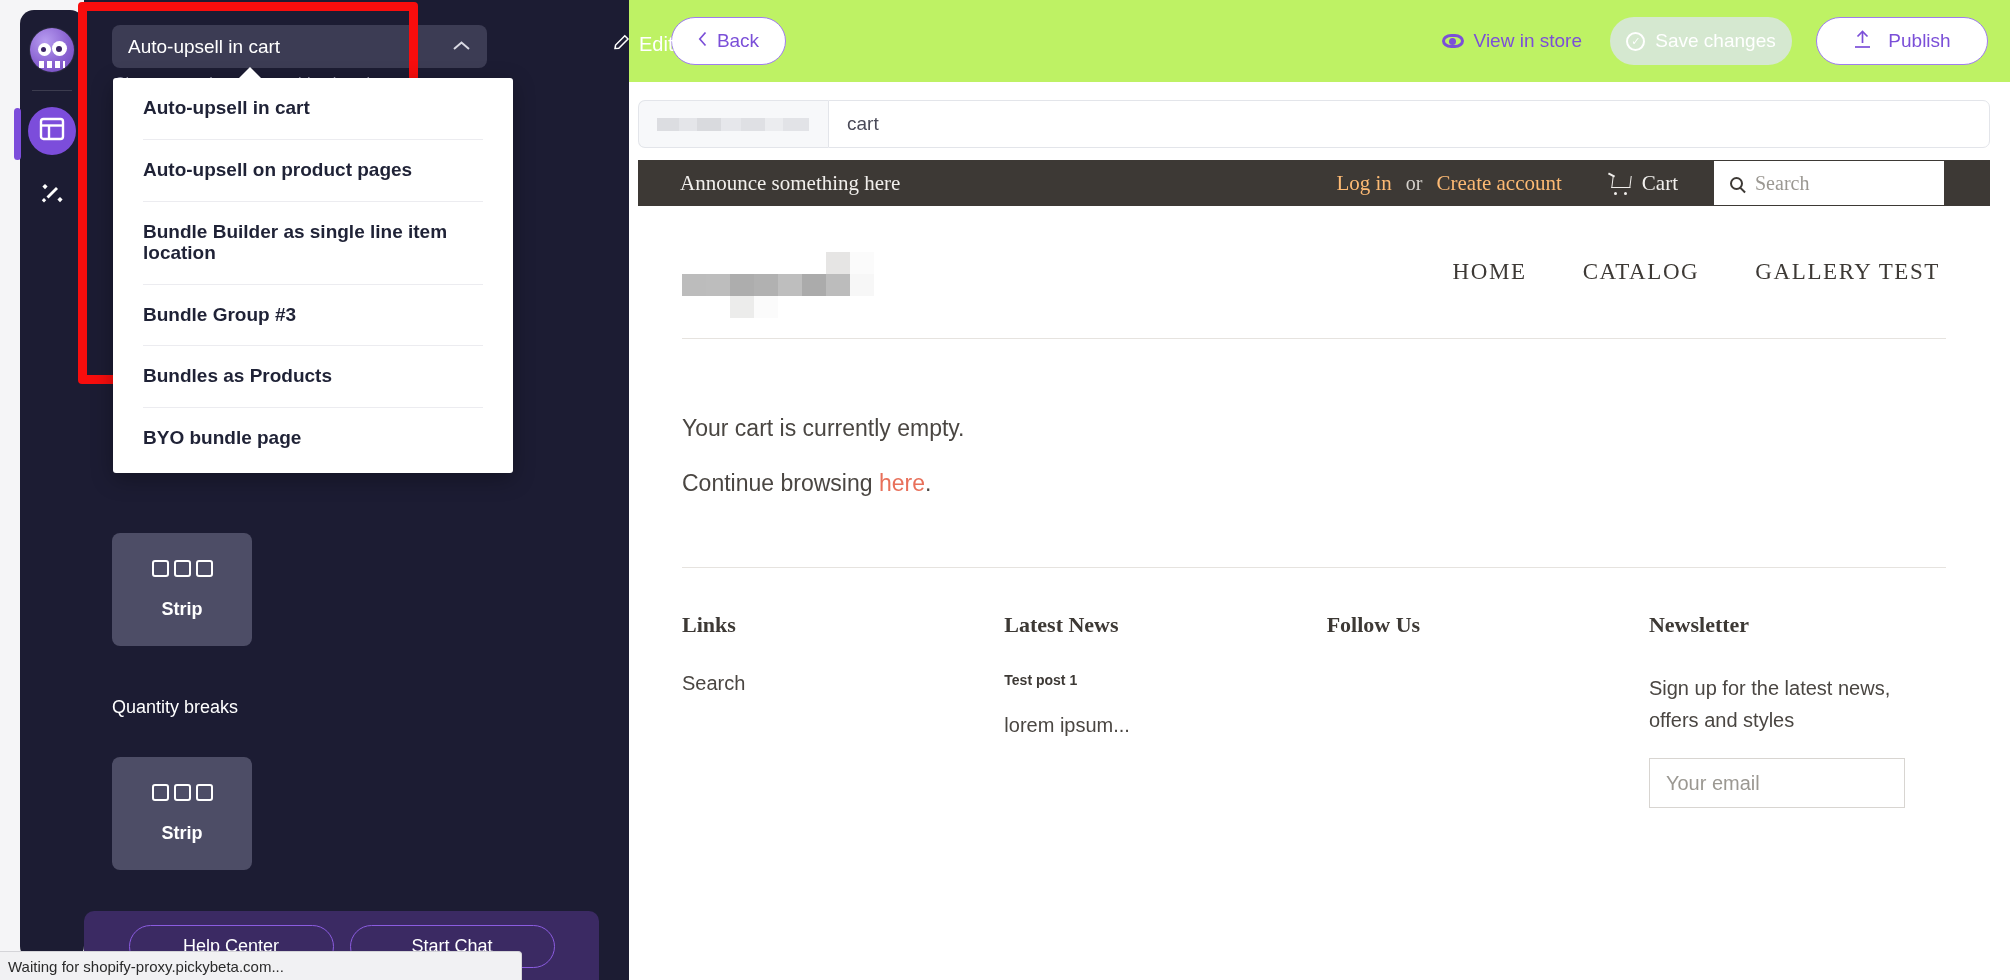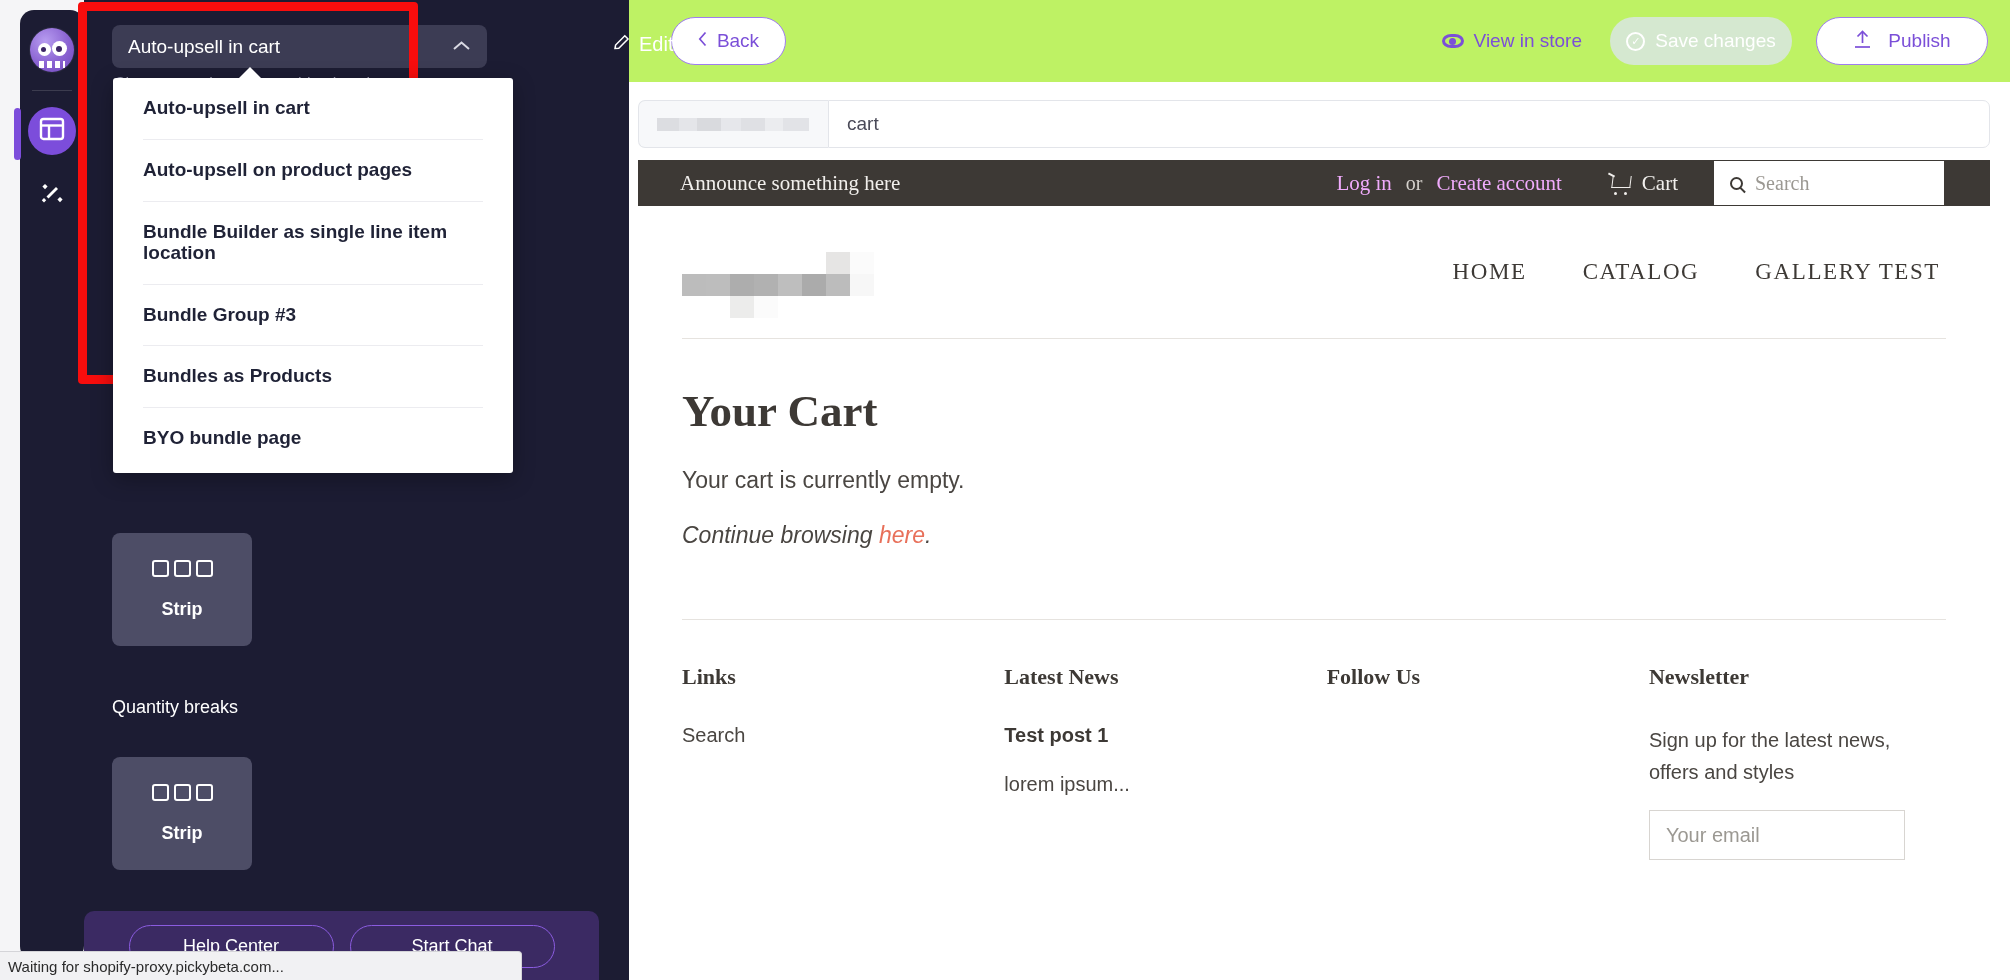--- a/index.html
+++ b/index.html
@@ -188,21 +188,21 @@
     position:absolute; left:638px; top:160px; right:20px; bottom:0;
     background:#ffffff; overflow:hidden;
   }
   .announce {
     height:46px; background:#3d3935; display:flex; align-items:center;
     padding: 0 46px 0 42px; color:#f1efec;
     font-family:"Liberation Serif", serif;
   }
   .announce .left { font-size:21px; }
   .announce .right { margin-left:auto; display:flex; align-items:center; gap:0; }
-  .announce .right a { color:#f0abfc; font-size:21px; text-decoration:none; cursor:pointer; }
+  .announce .right a { color:#fdba74; font-size:21px; text-decoration:none; cursor:pointer; }
   .announce .sep { margin:0 14px; font-size:20px; color:#d6d2cd; }
   .cart-link { display:flex; align-items:center; gap:11px; margin-left:46px; font-size:21px; cursor:pointer; }
   .cart-ico { width:23px; height:19px; position:relative; }
   .cart-ico:before {
     content:""; position:absolute; left:4px; top:2px; width:17px; height:11px;
     border:1.6px solid #f1efec; border-top:none; transform: skewX(-7deg);
   }
   .cart-ico:after {
     content:""; position:absolute; left:0px; top:0px; width:7px; height:2px;
     background:#f1efec; transform: rotate(28deg);
@@ -232,35 +232,35 @@
     font-family:"Liberation Serif", serif; font-size:23px; letter-spacing:1.6px;
     color:#3d3935; text-decoration:none; cursor:pointer;
   }
   .store-rule { height:1px; background:#e6e3df; margin:0 44px; }
 
   .cart-body { padding: 46px 44px 0 44px; }
   .cart-title {
     font-family:"Liberation Serif", serif; font-size:45px; font-weight:700; color:#3d3935;
   }
   .cart-line { font-size:23px; color:#4a4642; margin-top:30px; }
-  .cart-line2 { font-size:23px; color:#4a4642; margin-top:28px;font-style:italic; }
+  .cart-line2 { font-size:23px; color:#4a4642; margin-top:28px; }
   .cart-line2 a { color:#e8705a; text-decoration:none; cursor:pointer; }
   .footer-rule { height:1px; background:#e6e3df; margin: 70px 44px 0 44px; }
 
   .footer {
     display:flex; padding: 44px 44px 0 44px; gap:0;
   }
   .fcol { width: 25.5%; }
   .fcol.nl { width: 23%; }
   .fcol h4 {
     font-family:"Liberation Serif", serif; font-size:22px; font-weight:700; color:#3d3935;
     margin-bottom:34px;
   }
   .fcol a.flink { font-size:20px; color:#4a4642; text-decoration:none; display:block; cursor:pointer; }
-  .fpost { font-size:20px; font-weight:700; color:#3d3935; }
+  .fpost { font-size:14px; font-weight:700; color:#3d3935; }
   .fexcerpt { font-size:20px; color:#4a4642; margin-top:26px; }
   .fnl-text { font-size:20px; color:#4a4642; line-height:1.6; }
   .fnl-input {
     margin-top:22px; width:256px; height:50px; border:1px solid #d8d5d1;
     display:flex; align-items:center; padding:0 16px; color:#9b9892; font-size:20px; cursor:text;
   }
 
   
   .statusbar {
     position:absolute; left:0; bottom:0; width:522px; height:29px;
@@ -459,21 +459,20 @@
       </div>
       <nav class="store-nav">
         <a>HOME</a>
         <a>CATALOG</a>
         <a>GALLERY TEST</a>
       </nav>
     </div>
     <div class="store-rule"></div>
 
     <div class="cart-body">
-      <h1 class="cart-title">Your Cart</h1>
       <p class="cart-line">Your cart is currently empty.</p>
       <p class="cart-line2">
         <span>Continue browsing </span><a>here</a><span>.</span>
       </p>
     </div>
 
     <div class="footer-rule"></div>
 
     <div class="footer">
       <div class="fcol">

